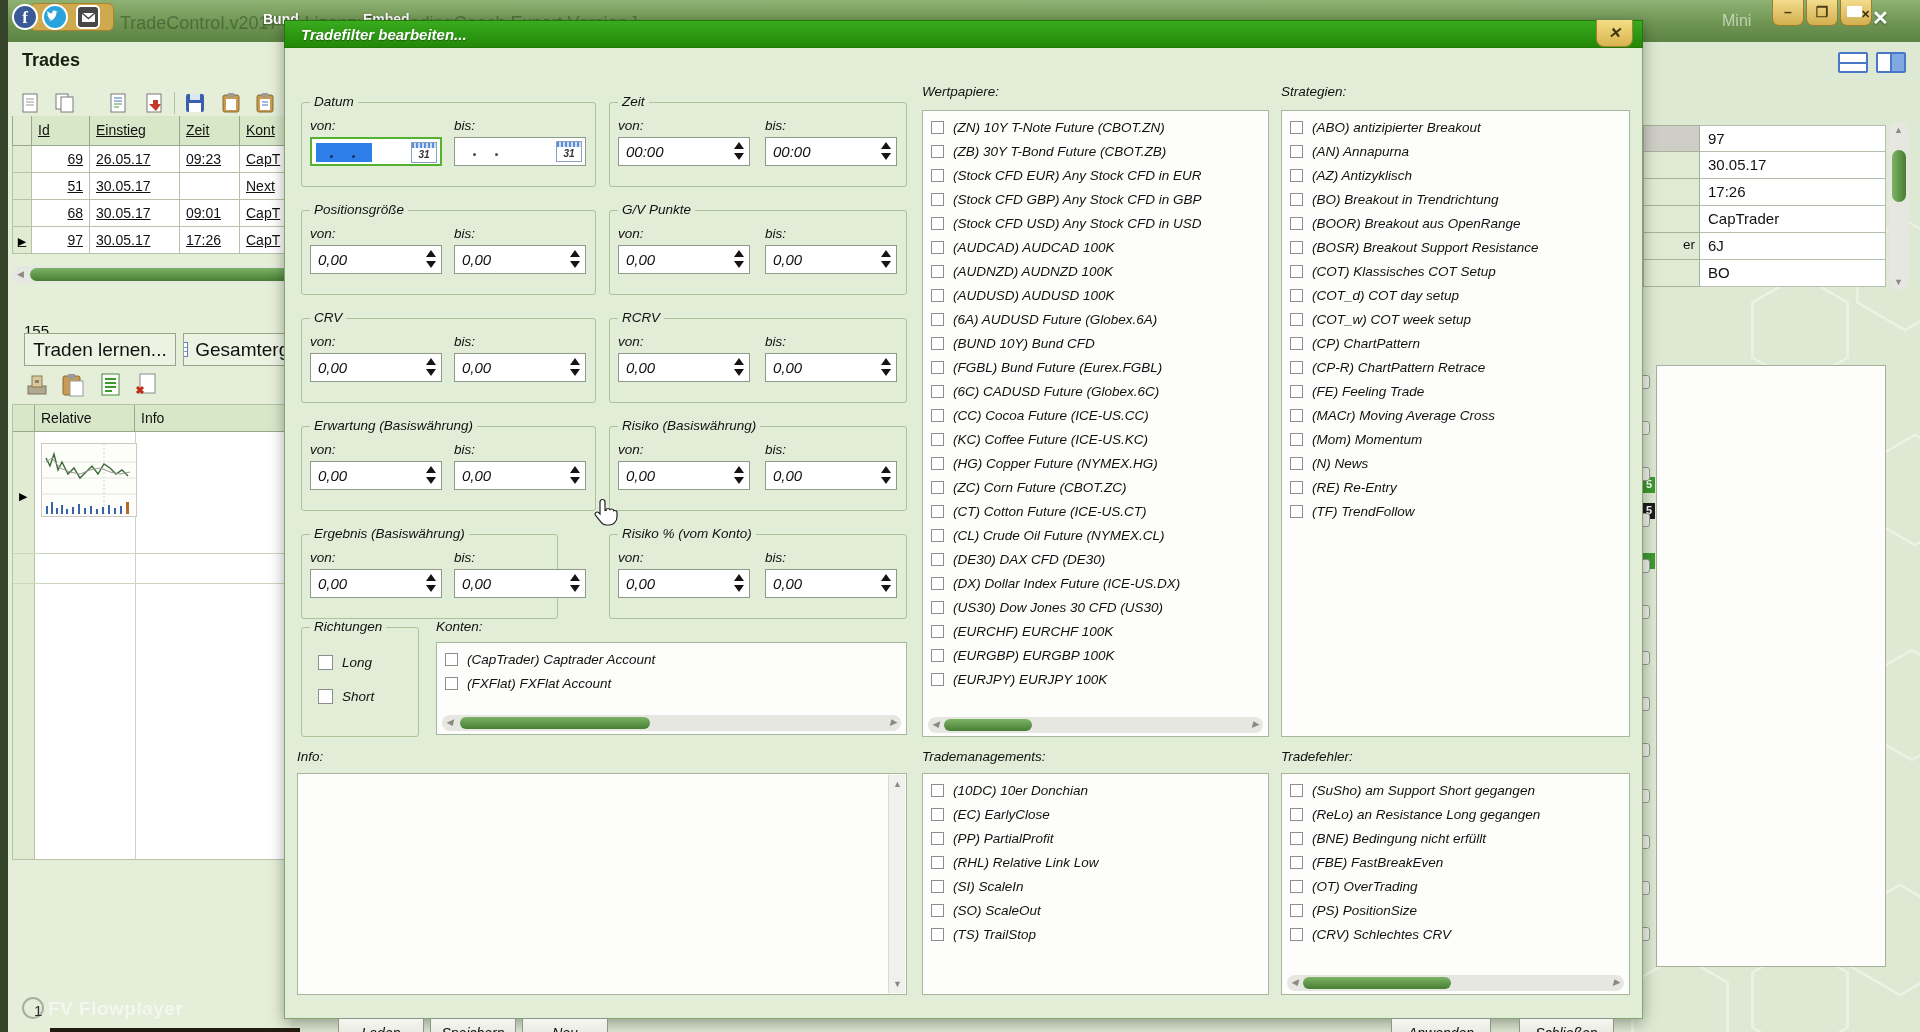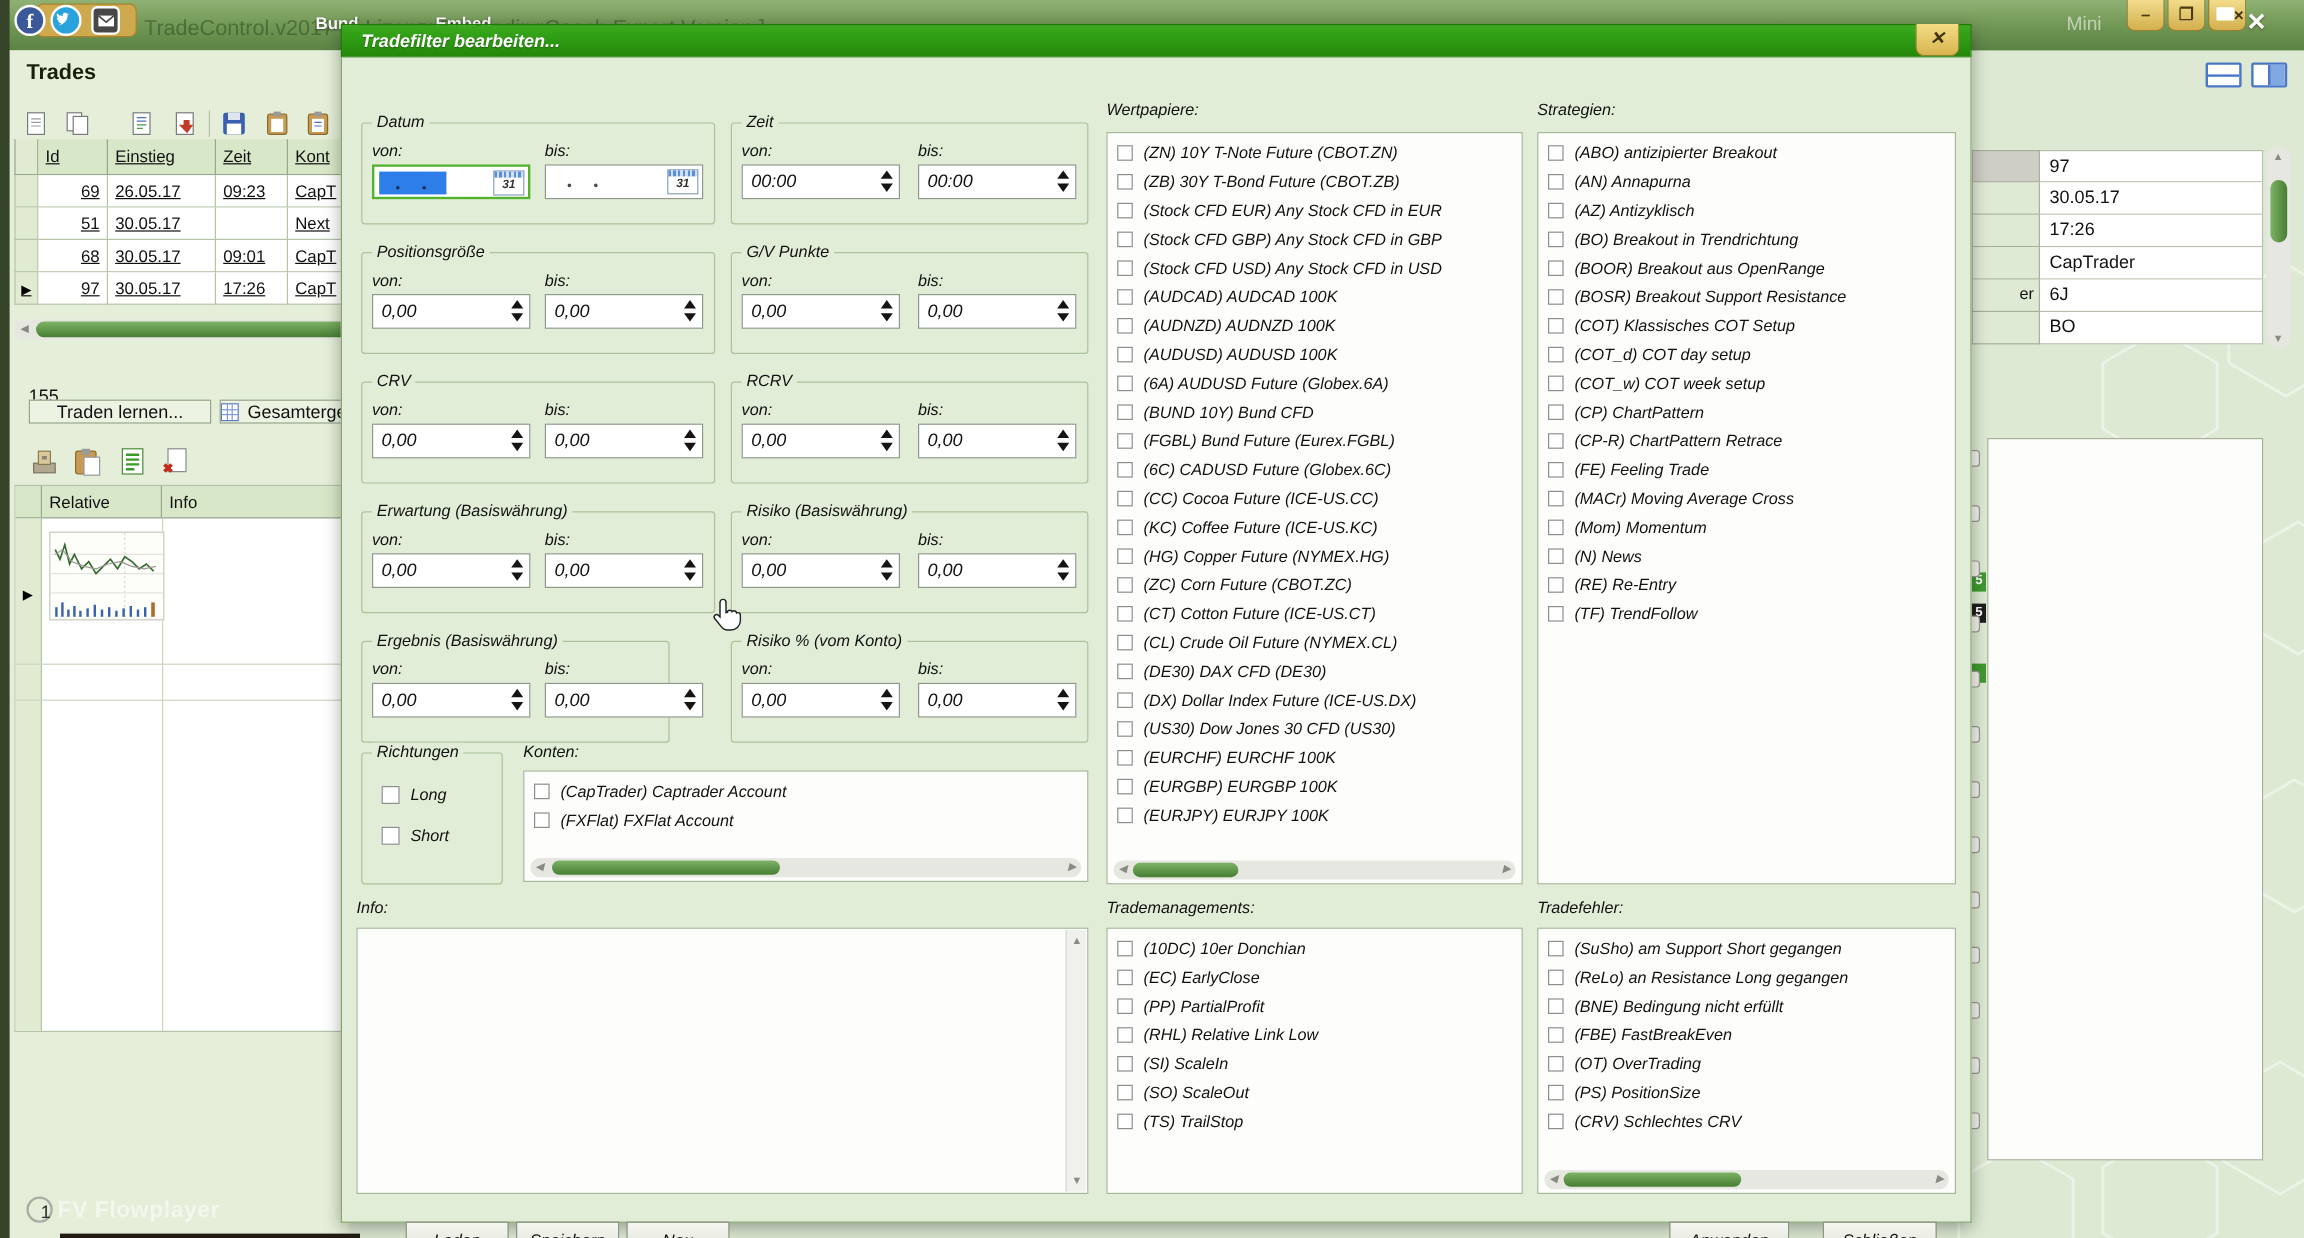--- a/index.html
+++ b/index.html
@@ -42,21 +42,21 @@
   .row-marker { font-size:11px; line-height:26px; color:#000; }
 
   .hscroll { position:absolute; height:17px; background:#e7e7e2; border-radius:8px; }
   .hs-thumb { position:absolute; top:2px; height:13px; border-radius:7px; background:linear-gradient(180deg,#7cb366,#477e33); }
   .hs-arrow { position:absolute; top:3px; font-size:9px; color:#8a8a82; }
   .vscroll { position:absolute; width:20px; background:#e7e7e2; border-radius:10px; }
   .vs-thumb { position:absolute; left:3px; width:14px; border-radius:7px; background:linear-gradient(90deg,#7cb366,#477e33); }
   .vs-arrow { position:absolute; left:5px; font-size:9px; color:#8a8a82; }
 
   .count-155 { position:absolute; left:16px; top:250px; font-size:15px;margin-top:30px; }
-  .tab-box { position:absolute; top:291px; height:20px; background:#edf3e3; border:1px solid #96a687; font-size:15px; display:flex; align-items:center; justify-content:center; overflow:hidden; white-space:nowrap; }
+  .tab-box { position:absolute; top:291px; height:33px; background:#edf3e3; border:1px solid #96a687; font-size:19px; display:flex; align-items:center; justify-content:center; overflow:hidden; white-space:nowrap; }
   .grid-icon { width:15px; height:15px; border:1px solid #5b7fc0; background:
     linear-gradient(#fff,#fff); position:relative; margin-right:7px; flex:none; }
   .grid-icon:before, .grid-icon:after { content:""; position:absolute; background:#7d9bd3; }
   .grid-icon:before { left:4px; top:0; width:1px; height:13px; box-shadow:4px 0 #7d9bd3; }
   .grid-icon:after { top:4px; left:0; height:1px; width:13px; box-shadow:0 4px #7d9bd3; }
 
   .table2 { position:absolute; left:4px; top:362px; width:278px; height:456px; background:#fff; border:1px solid #b6c3a6; }
   .t2-head { display:flex; height:27px; background:#d9e7c9; border-bottom:1px solid #9aa78f; font-size:14px; }
   .t2-hc { border-right:1px solid #9aa78f; padding:0 6px; line-height:26px; }
   .t2-markcol { position:absolute; left:0; top:27px; bottom:0; width:22px; background:#e0ebd2; border-right:1px solid #b6c3a6; }

